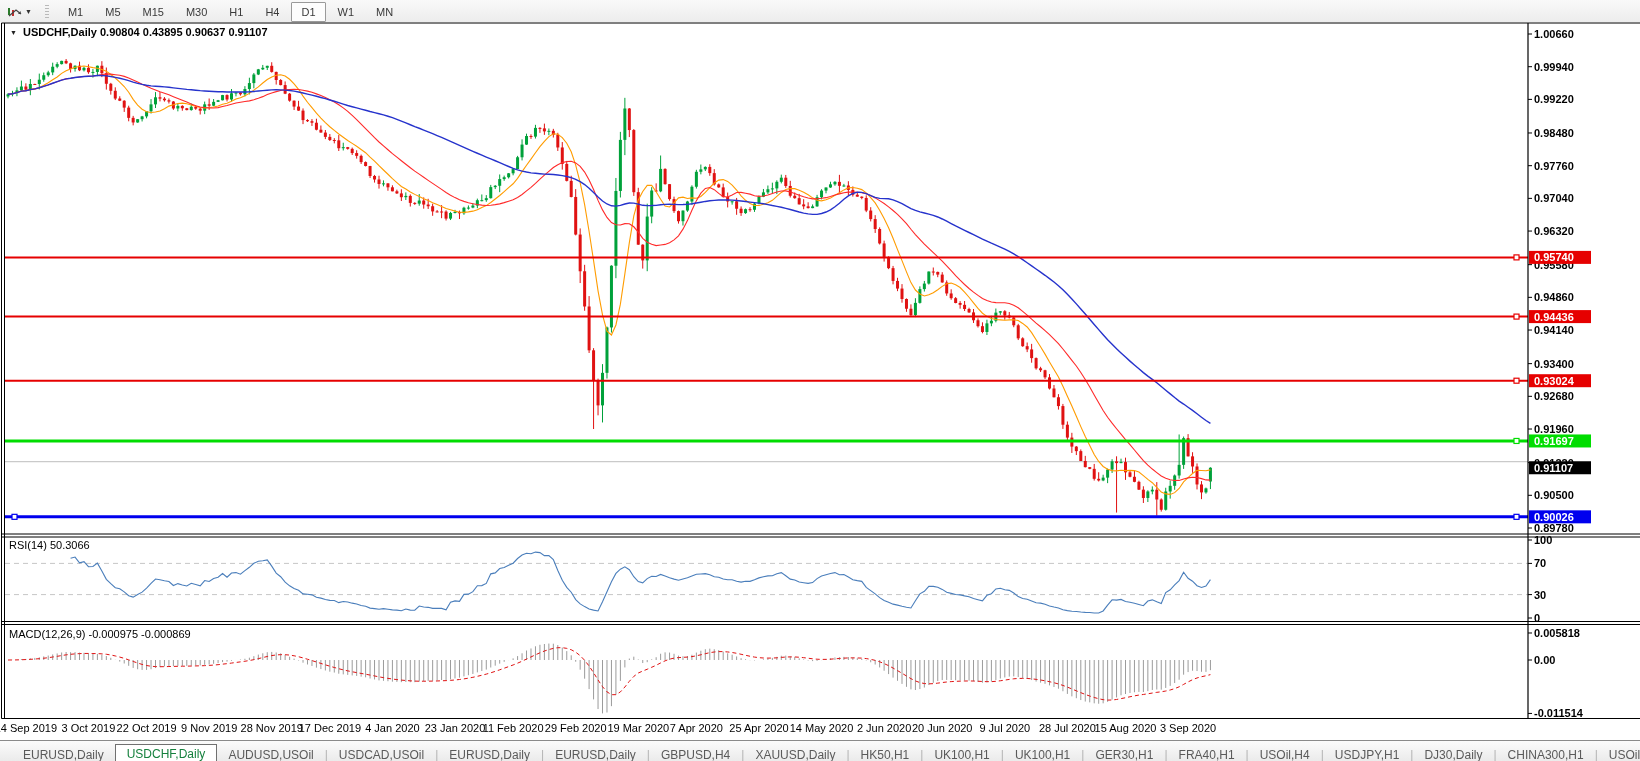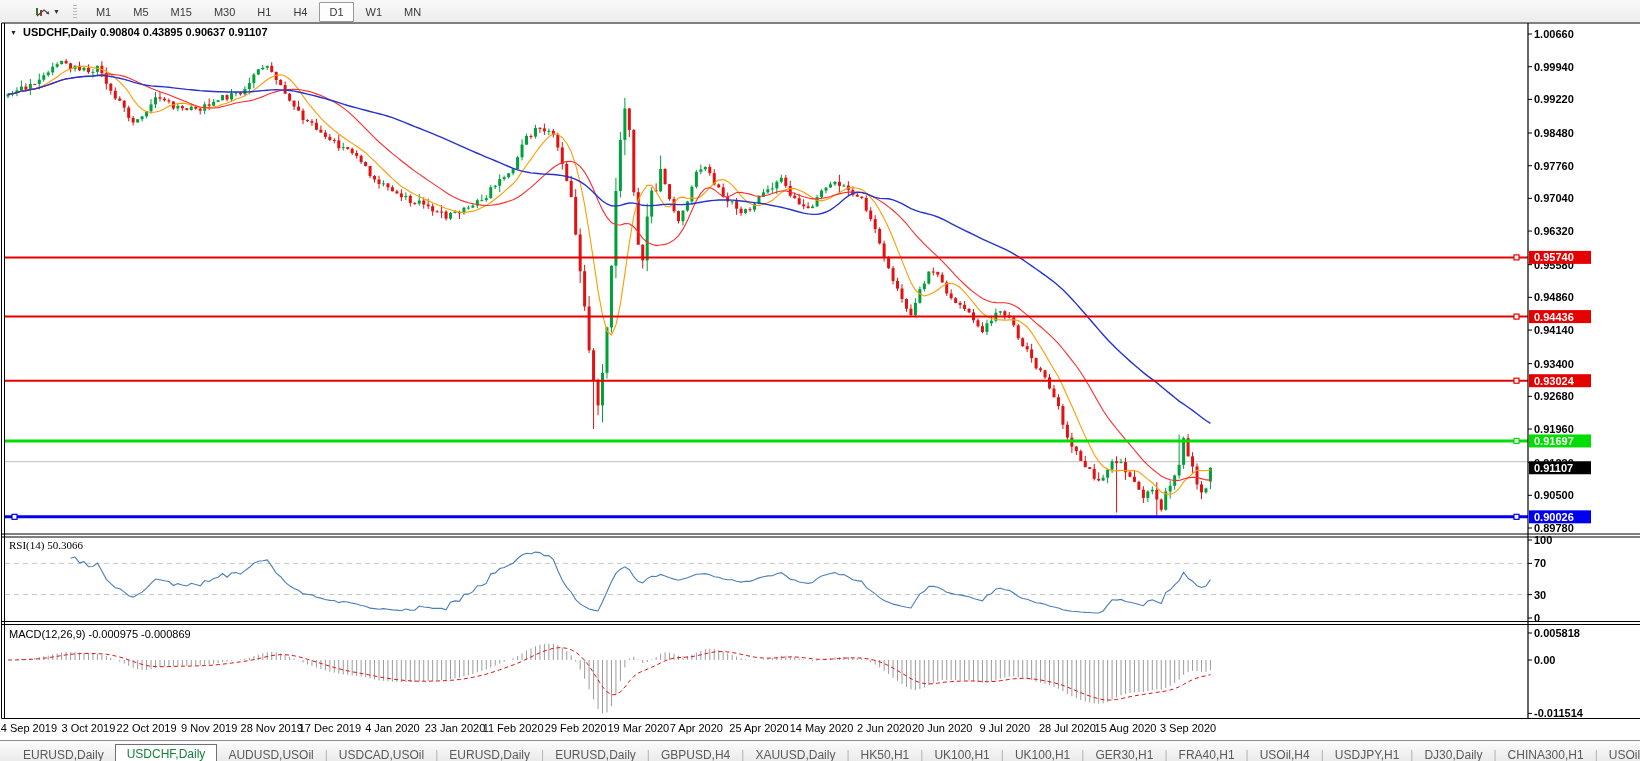--- a/index.html
+++ b/index.html
@@ -1,33 +1,33 @@
 <!DOCTYPE html>
 <html><head>
 <meta charset="utf-8">
 <style>
   html,body{margin:0;padding:0;background:#fff;width:1640px;height:761px;overflow:hidden;
     font-family:"Liberation Sans",sans-serif;}
   .toolbar{position:absolute;top:0;left:0;width:1640px;height:24px;
     background:linear-gradient(#f9f9f9,#ececec);border-bottom:1px solid #cfcfcf;
-    display:flex;align-items:center;box-sizing:border-box;padding-left:28px;}
+    display:flex;align-items:center;box-sizing:border-box;}
   .tool-icon{display:flex;align-items:center;margin-left:4px;padding:1px 3px;}
   .dd-arrow{font-size:7px;color:#333;margin-left:2px;}
   .grip{width:4px;height:14px;margin:0 8px 0 10px;
     background-image:repeating-linear-gradient(#b9b9b9 0 1px,transparent 1px 3px);
     background-size:1px 100%;background-repeat:repeat-x;}
   .tf-btn{font-size:11px;color:#3a3a3a;height:18px;line-height:18px;padding:0 9px;
     margin:0 1px;border:1px solid transparent;border-radius:1px;}
   .tf-btn.active{background:#fdfdfd;border:1px solid #9a9a9a;}
   .chart-wrap{position:absolute;top:22px;left:0;width:1640px;height:718px;background:#fff;}
   .chart-wrap svg{position:absolute;top:0;left:0;}
   .ovl{position:absolute;font-size:11px;color:#000;white-space:nowrap;}
   #chart-title{left:10px;top:4px;font-weight:bold;}
   #chart-title .arrow{font-size:7px;vertical-align:1px;margin-right:6px;color:#222;}
-  #rsi-label{left:9px;top:517px;font-family:Liberation Serif, serif;}
+  #rsi-label{left:9px;top:517px;}
   #macd-label{left:9px;top:606px;text-align:right;}
   .tabbar{position:absolute;top:740px;left:0;width:1640px;height:28px;box-sizing:border-box;
     background:linear-gradient(#fbfbfb,#e5e5e5);border-top:1px solid #8a8a8a;
     display:flex;align-items:center;padding-left:12px;overflow:hidden;}
   .tab{font-size:12px;color:#5a5a5a;padding:0 11px;height:20px;line-height:20px;white-space:nowrap;}
   .tab.active{background:#fff;border:1px solid #707070;height:18px;line-height:18px;
     margin-top:-1px;color:#15803d;}
   .tab-sep{color:#b4b4b4;font-size:12px;}
 </style>
 </head>

